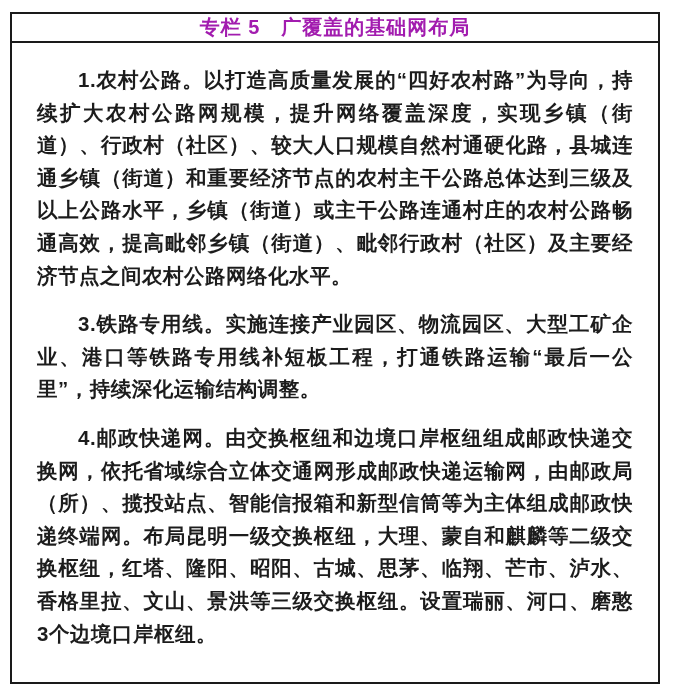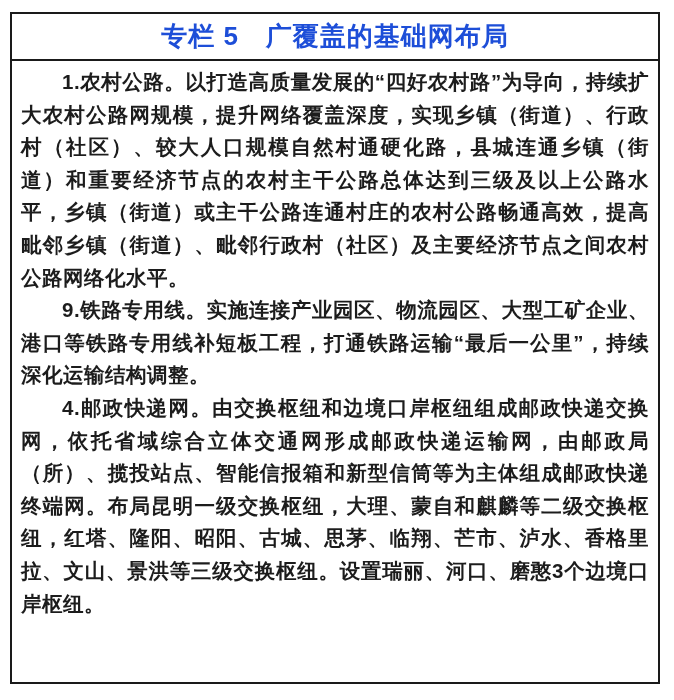--- a/index.html
+++ b/index.html
@@ -22,52 +22,52 @@
     position: absolute;
     left: 10px;
     top: 12px;
     width: 650px;
     height: 672px;
     border: 2px solid #1a1a1a;
     box-sizing: border-box;
     background: #ffffff;
   }
   .panel-title {
-    height: 47px;
+    height: 29px;
     border-bottom: 2px solid #1a1a1a;
     box-sizing: border-box;
     display: flex;
     align-items: center;
     justify-content: center;
-    font-size: 26px;
+    font-size: 20px;
     font-weight: bold;
     letter-spacing: 1px;
-    color: #1d4ed8;
+    color: #a21caf;
   }
   .panel-body {
     padding: 5px 9px 4px 9px;
     box-sizing: border-box;
   }
   .panel-body p {
-    margin: 0;
+    margin: 16px;
     text-indent: 2em;
     font-size: 20.5px;
     font-weight: bold;
     line-height: 32.6px;
     text-align: justify;
     letter-spacing: 0.5px;
     color: #1c1c1c;
     word-break: break-all;
   }
 </style>
 </head>
 <body>
 
 <div class="page">
   <div class="panel">
     <div class="panel-title">专栏 5　广覆盖的基础网布局</div>
     <div class="panel-body">
       <p>1.农村公路。以打造高质量发展的“四好农村路”为导向，持续扩大农村公路网规模，提升网络覆盖深度，实现乡镇（街道）、行政村（社区）、较大人口规模自然村通硬化路，县城连通乡镇（街道）和重要经济节点的农村主干公路总体达到三级及以上公路水平，乡镇（街道）或主干公路连通村庄的农村公路畅通高效，提高毗邻乡镇（街道）、毗邻行政村（社区）及主要经济节点之间农村公路网络化水平。</p>
-      <p>9.铁路专用线。实施连接产业园区、物流园区、大型工矿企业、港口等铁路专用线补短板工程，打通铁路运输“最后一公里”，持续深化运输结构调整。</p>
+      <p>3.铁路专用线。实施连接产业园区、物流园区、大型工矿企业、港口等铁路专用线补短板工程，打通铁路运输“最后一公里”，持续深化运输结构调整。</p>
       <p>4.邮政快递网。由交换枢纽和边境口岸枢纽组成邮政快递交换网，依托省域综合立体交通网形成邮政快递运输网，由邮政局（所）、揽投站点、智能信报箱和新型信筒等为主体组成邮政快递终端网。布局昆明一级交换枢纽，大理、蒙自和麒麟等二级交换枢纽，红塔、隆阳、昭阳、古城、思茅、临翔、芒市、泸水、香格里拉、文山、景洪等三级交换枢纽。设置瑞丽、河口、磨憨3个边境口岸枢纽。</p>
     </div>
   </div>
 </div>
 
 </body></html>

